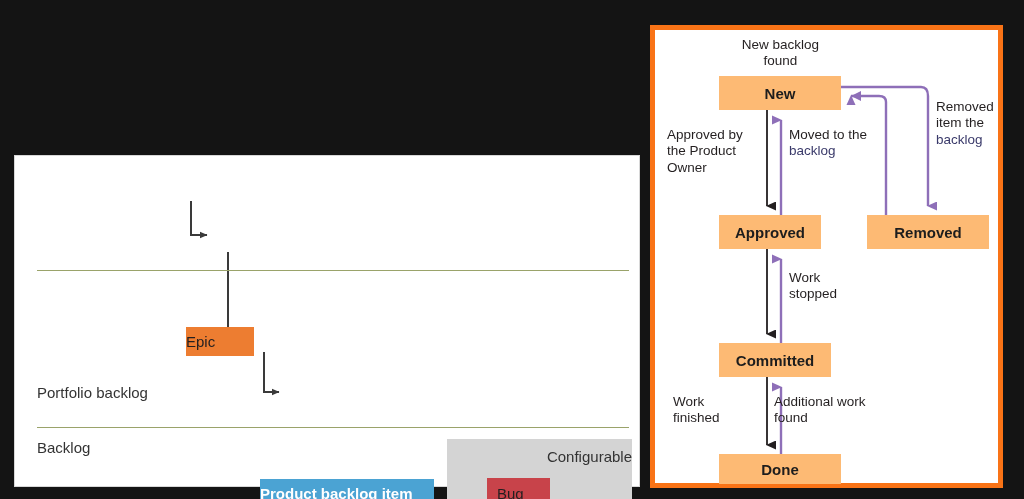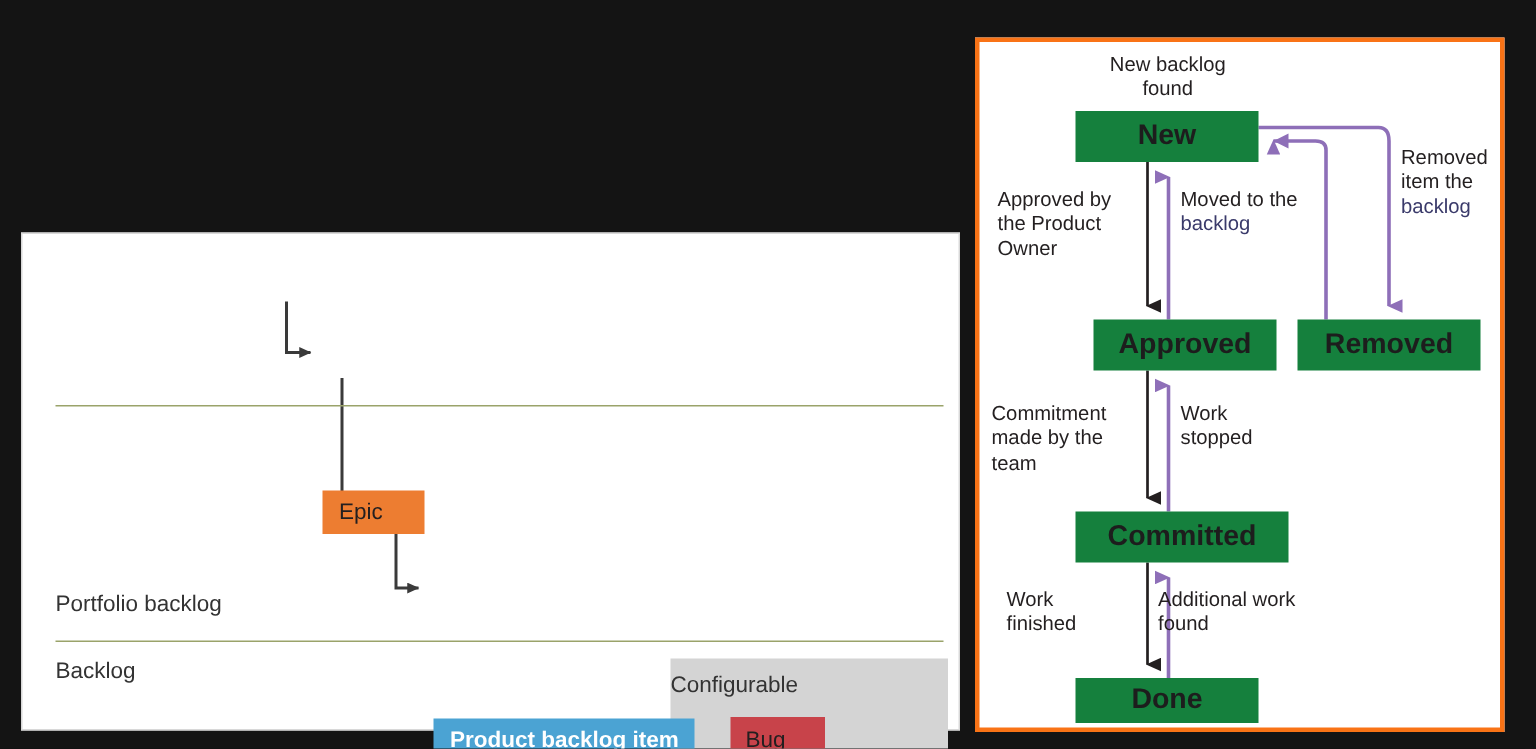--- a/index.html
+++ b/index.html
@@ -33,24 +33,23 @@
     height: 1px;
     background: #9aa36a;
     left: 22px;
     width: 592px;
   }
   .wi-box {
     position: absolute;
     display: flex;
     align-items: center;
     font-size: 15px;
-    padding-left: 11px;
+    padding-left: 0;
     white-space: nowrap;
     font-family: "Liberation Sans", sans-serif;
-    margin-left: 29px;
   }
   #box-epic {
     left: 171px; top: 171px; width: 68px; height: 29px;
     background: #ED7D31; color: #231f20;
   }
   #box-feature {
     left: 209px; top: 218px; width: 120px; height: 33px;
     background: #70408F; color: #ffffff; font-weight: bold;
   }
   #box-pbi {
@@ -59,51 +58,51 @@
   }
 
   #configurable-group {
     position: absolute;
     left: 432px; top: 283px;
     width: 185px; height: 126px;
     background: #d4d4d4;
   }
   #configurable-title {
     position: absolute; left: 0; top: 9px; width: 185px;
-    text-align: left; font-size: 15px; color: #333333;
+    text-align: right; font-size: 15px; color: #333333;
   }
   #box-bug {
     position: absolute;
     left: 40px; top: 39px; width: 63px; height: 31px;
     background: #C8434A; color: #231f20;
     display: flex; align-items: center; padding-left: 10px;
     font-size: 15px;
   }
 
   
   #workflow-panel {
     position: absolute;
     left: 650px; top: 25px;
     width: 353px; height: 463px;
     background: #ffffff;
-    border: 3px solid #f97316;
+    border: 5px solid #f97316;
   }
   .state-box {
     position: absolute;
     display: flex; align-items: center; justify-content: center;
-    background: #15803d;
+    background: #fdba74;
     color: #1d1d1d;
     font-weight: bold;
-    font-size: 19px;
+    font-size: 15px;
     font-family: "Liberation Sans", sans-serif;
   }
   #state-new      { left: 64px;  top: 46px;  width: 122px; height: 34px; }
-  #state-approved { left: 64px;  top: 185px; width: 122px; height: 34px; margin-left: 12px; }
+  #state-approved { left: 64px;  top: 185px; width: 102px; height: 34px; }
   #state-removed  { left: 212px; top: 185px; width: 122px; height: 34px; }
-  #state-committed{ left: 64px;  top: 313px; width: 142px; height: 34px; }
+  #state-committed{ left: 64px;  top: 313px; width: 112px; height: 34px; }
   #state-done     { left: 64px;  top: 424px; width: 122px; height: 30px; text-align: center; }
 
   .wf-label {
     position: absolute;
     font-size: 13.5px;
     color: #231f20;
     line-height: 1.22;
     font-family: "Liberation Sans", sans-serif;
   }
   .wf-label.right-align { text-align: left; }
@@ -129,21 +128,21 @@
         </marker>
       </defs>
 
       <path d="M 176,45 L 176,79 L 192,79" fill="none" stroke="#3a3a3a" stroke-width="2" marker-end="url(#arrowDark)"></path>
 
       <path d="M 213,96 L 213,182 L 228,182" fill="none" stroke="#3a3a3a" stroke-width="2" marker-end="url(#arrowDark)"></path>
 
       <path d="M 249,196 L 249,236 L 264,236" fill="none" stroke="#3a3a3a" stroke-width="2" marker-end="url(#arrowDark)"></path>
     </svg>
 
-    <div class="row-label" style="left:22px; top:238px;">Portfolio backlog</div>
+    <div class="row-label" style="left:22px; top:228px;">Portfolio backlog</div>
     <div class="row-label" style="left:22px; top:283px;">Backlog</div>
 
     <div class="divider" style="top:114px;"></div>
     <div class="divider" style="top:271px;"></div>
 
     <div id="configurable-group">
       <div id="configurable-title">Configurable</div>
 
       <svg width="185" height="126" style="position:absolute;left:0;top:0;">
         <path d="M 48,70 L 48,107 L 68,107" fill="none" stroke="#1d1d1d" stroke-width="2" stroke-dasharray="5,4" marker-end="url(#arrowDash)"></path>
@@ -206,25 +205,20 @@
       <div>Moved to the</div>
       <div class="alt">backlog</div>
     </div>
 
     <div class="wf-label" style="left:281px; top:69px; width:72px;">
       <div>Removed</div>
       <div>item the</div>
       <div class="alt">backlog</div>
     </div>
 
-    <div class="wf-label right-align" style="left:8px; top:240px; width:97px;">
-      <div>Commitment</div>
-      <div>made by the</div>
-      <div>team</div>
-    </div>
 
     <div class="wf-label" style="left:134px; top:240px; width:95px;">
       <div>Work</div>
       <div>stopped</div>
     </div>
 
     <div class="wf-label right-align" style="left:18px; top:364px; width:87px;">
       <div>Work</div>
       <div>finished</div>
     </div>

